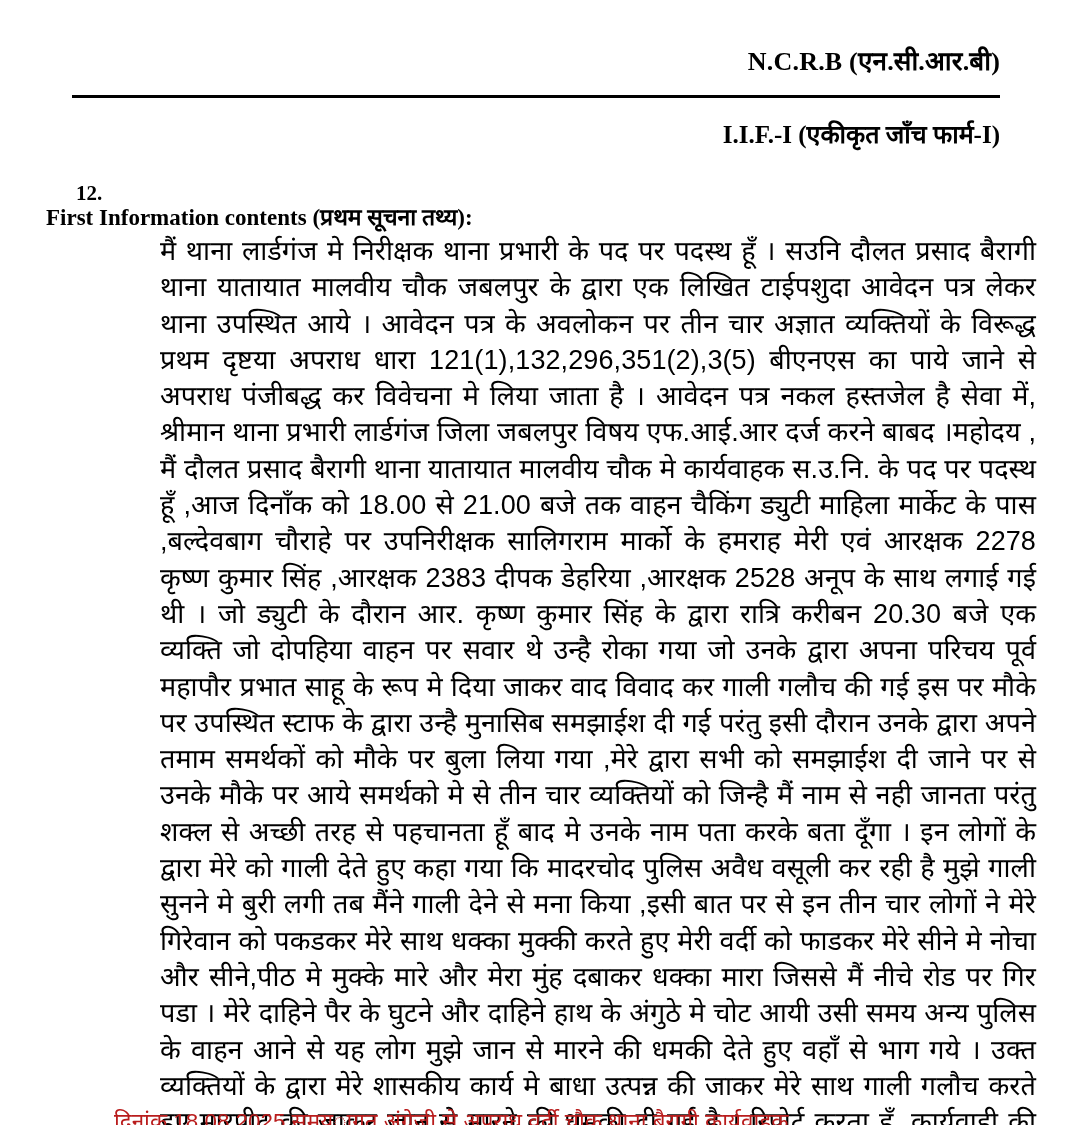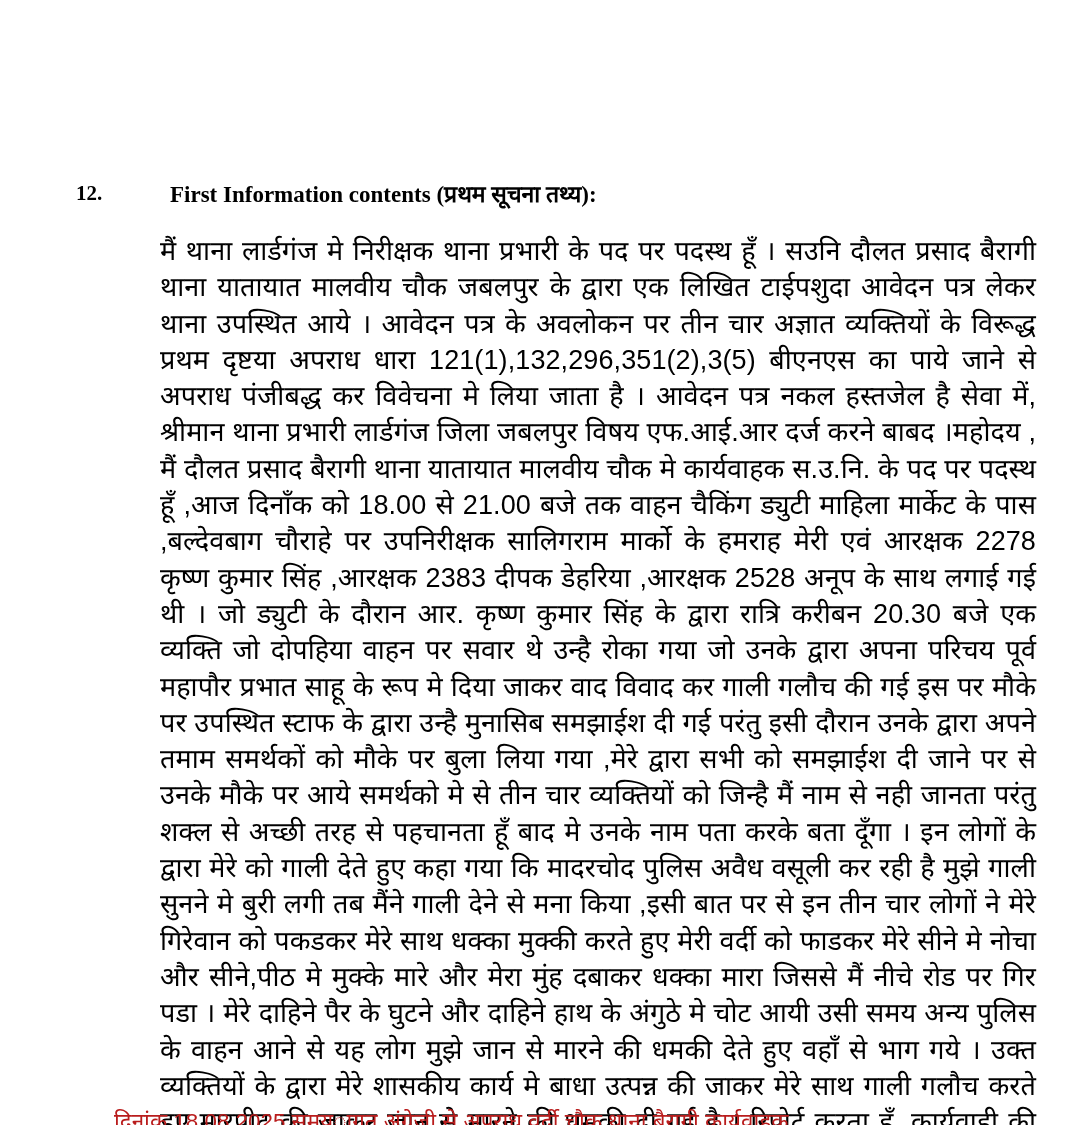--- a/index.html
+++ b/index.html
@@ -60,20 +60,21 @@
   }
 
   
   .section-row {
     position: absolute;
     left: 0;
     top: 182px;
     width: 1080px;
     display: flex;
     align-items: flex-start;
+    flex-direction: column;
   }
   .section-number {
     width: 48px;
     text-align: left;
     padding-left: 76px;
     font-size: 21px;
     font-weight: bold;
     line-height: 1.1;
     box-sizing: content-box;
   }
@@ -124,20 +125,25 @@
     text-align: left;
     white-space: nowrap;
     color: #b91c1c;
   }
 </style>
 </head>
 <body>
 
 <div class="page">
 
+  <div class="header-block">
+    <div class="header-line-1">N.C.R.B (एन.सी.आर.बी)</div>
+    <hr class="rule">
+    <div class="header-line-2">I.I.F.-I (एकीकृत जाँच फार्म-I)</div>
+  </div>
 
   <div class="section-row">
     <div class="section-number">12.</div>
     <div class="section-title">First Information contents (प्रथम सूचना तथ्य):</div>
   </div>
 
   <div class="body-text">
     <p>मैं थाना लार्डगंज मे निरीक्षक थाना प्रभारी के पद पर पदस्थ हूँ । सउनि दौलत प्रसाद बैरागी थाना यातायात मालवीय चौक जबलपुर के द्वारा एक लिखित टाईपशुदा आवेदन पत्र लेकर थाना उपस्थित आये । आवेदन पत्र के अवलोकन पर तीन चार अज्ञात व्यक्तियों के विरूद्ध प्रथम दृष्टया अपराध धारा 121(1),132,296,351(2),3(5) बीएनएस का पाये जाने से अपराध पंजीबद्ध कर विवेचना मे लिया जाता है । आवेदन पत्र नकल हस्तजेल है सेवा में, श्रीमान थाना प्रभारी लार्डगंज जिला जबलपुर विषय    एफ.आई.आर दर्ज करने बाबद ।महोदय , मैं दौलत प्रसाद बैरागी थाना यातायात मालवीय चौक मे कार्यवाहक स.उ.नि. के पद पर पदस्थ हूँ ,आज दिनाँक को   18.00 से 21.00 बजे तक वाहन चैकिंग ड्युटी माहिला मार्केट के पास ,बल्देवबाग चौराहे पर उपनिरीक्षक सालिगराम मार्को के हमराह मेरी एवं आरक्षक 2278 कृष्ण कुमार सिंह ,आरक्षक 2383 दीपक डेहरिया ,आरक्षक 2528 अनूप के साथ लगाई गई थी   । जो ड्युटी के दौरान आर. कृष्ण कुमार सिंह के द्वारा रात्रि करीबन 20.30 बजे एक व्यक्ति जो दोपहिया वाहन पर सवार थे उन्है रोका गया जो उनके द्वारा अपना परिचय पूर्व महापौर प्रभात साहू के रूप मे दिया जाकर वाद विवाद कर गाली गलौच की गई इस पर मौके पर उपस्थित स्टाफ के द्वारा उन्है मुनासिब समझाईश दी गई परंतु इसी दौरान उनके द्वारा अपने तमाम समर्थकों को मौके पर बुला लिया गया ,मेरे द्वारा सभी को समझाईश दी जाने पर से उनके मौके पर आये समर्थको मे से तीन चार व्यक्तियों को जिन्है मैं नाम से नही जानता परंतु शक्ल से अच्छी तरह से पहचानता हूँ बाद मे उनके नाम पता करके बता दूँगा । इन लोगों के द्वारा मेरे को गाली देते हुए कहा गया कि मादरचोद पुलिस अवैध वसूली कर रही है मुझे गाली सुनने मे बुरी लगी तब मैंने गाली देने से मना किया ,इसी बात पर से इन तीन चार लोगों ने मेरे गिरेवान को पकडकर मेरे साथ धक्का मुक्की करते हुए मेरी वर्दी को फाडकर मेरे सीने मे नोचा और सीने,पीठ मे मुक्के मारे और मेरा मुंह दबाकर धक्का मारा जिससे मैं नीचे रोड पर गिर पडा । मेरे दाहिने पैर के घुटने और दाहिने हाथ के अंगुठे मे चोट आयी उसी समय अन्य पुलिस के वाहन आने से यह लोग मुझे जान से मारने की धमकी देते हुए वहाँ से भाग गये । उक्त व्यक्तियों के द्वारा मेरे शासकीय कार्य मे बाधा उत्पन्न की जाकर मेरे साथ गाली गलौच करते हुए मारपीट की जाकर जान से मारने की धमकी दी गई है । रिपोर्ट करता हूँ ,कार्यवाही की जाये ।</p>
   </div>
 

